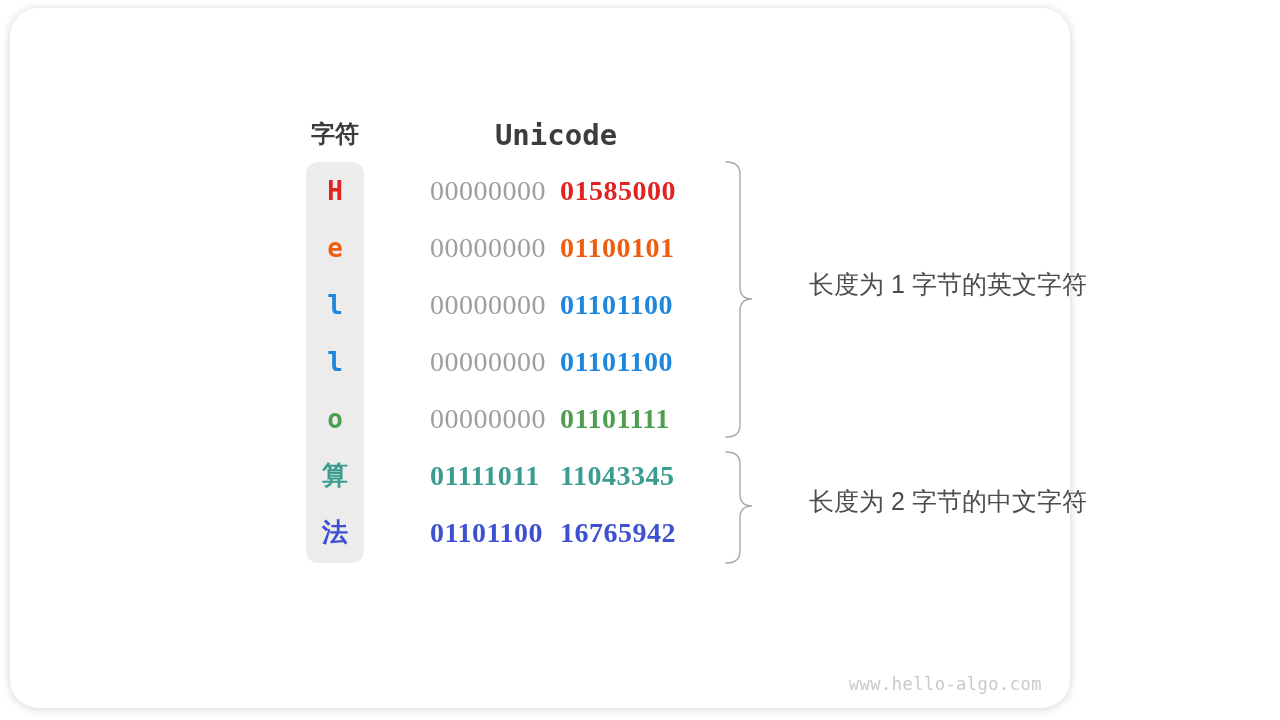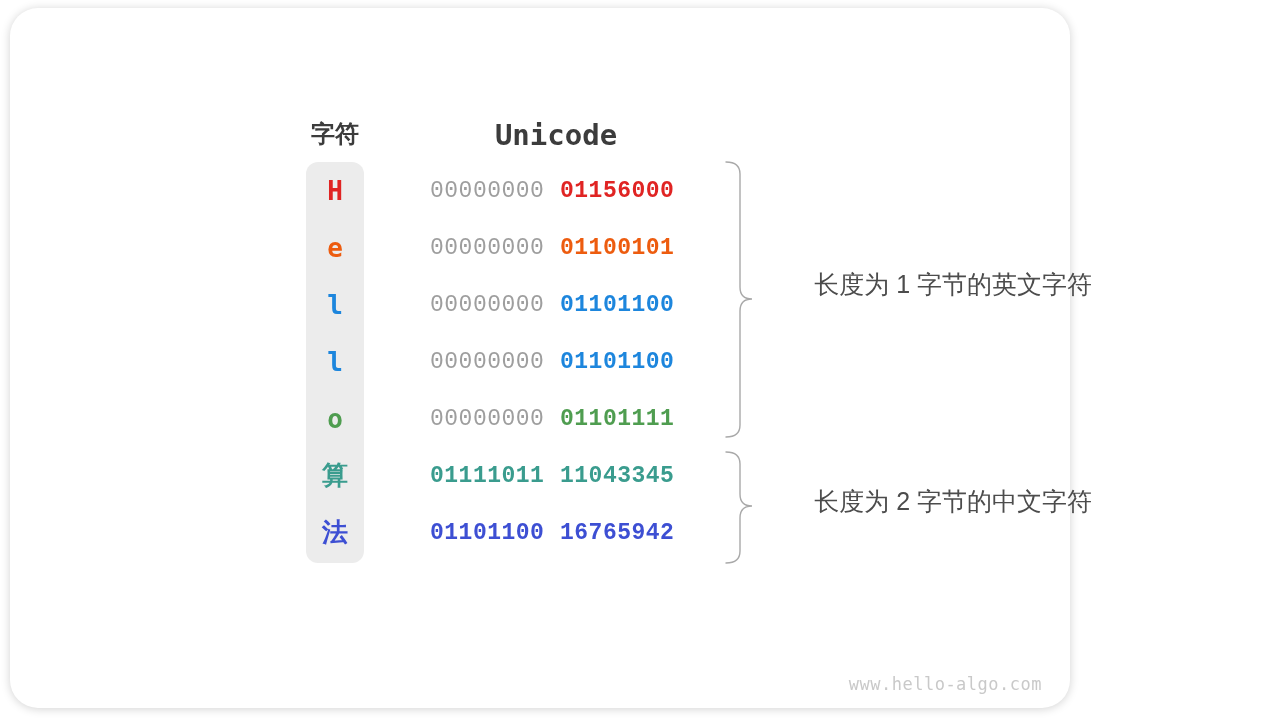--- a/index.html
+++ b/index.html
@@ -24,30 +24,30 @@
   }
   .row{position:absolute;left:0;width:740px;height:57px;}
   .cell-char{
     position:absolute;left:296px;width:58px;top:0;height:57px;
     display:flex;align-items:center;justify-content:center;
     font-family:"DejaVu Sans Mono","Liberation Mono",monospace;
     font-weight:700;font-size:26px;
   }
   .byte{
     position:absolute;top:0;height:57px;display:flex;align-items:center;
-    font-family:Liberation Mono, monospace;
-    font-size:23px;letter-spacing:0.5px;
+    font-family:Liberation Serif, serif;
+    font-size:28px;letter-spacing:0.5px;
   }
   .byte.high{left:420px;}
   .byte.low{left:550px;}
   .byte.dim{font-weight:400;color:var(--dim);}
   .byte.strong{font-weight:700;}
   .brace-svg{position:absolute;left:0;top:0;width:1258px;height:700px;pointer-events:none;}
   .brace-svg path{stroke:var(--brace);stroke-width:1.4;fill:none;stroke-linecap:round;}
-  .anno{position:absolute;left:710px;width:372px;text-align:right;color:var(--anno-dark);}
+  .anno{position:absolute;left:752px;width:372px;text-align:center;color:var(--anno-dark);}
   .anno-1{top:256px;font-size:25px;line-height:40px;}
   .anno-1 .sub{color:var(--anno-light);font-weight:700;}
   .anno-2{top:478px;font-size:25px;line-height:30px;}
   .watermark{
     position:absolute;right:28px;bottom:14px;font-size:17px;color:var(--watermark);
     font-family:"DejaVu Sans Mono","Liberation Mono",monospace;letter-spacing:0.5px;
   }
 </style>
 </head>
 <body>
@@ -56,21 +56,21 @@
 
   <div class="hdr hdr-char">字符</div>
   <div class="hdr hdr-unicode">Unicode</div>
 
   <div class="char-col-bg"></div>
 
   <div id="rows">
       <div class="row" style="top: 154px;">
         <span class="cell-char" style="color: rgb(224, 36, 35);">H</span>
         <span class="byte high dim">00000000</span>
-        <span class="byte low strong" style="color: rgb(224, 36, 35);">01156000</span>
+        <span class="byte low strong" style="color: rgb(224, 36, 35);">01585000</span>
       </div>
       <div class="row" style="top: 211px;">
         <span class="cell-char" style="color: rgb(237, 92, 15);">e</span>
         <span class="byte high dim">00000000</span>
         <span class="byte low strong" style="color: rgb(237, 92, 15);">01100101</span>
       </div>
       <div class="row" style="top: 268px;">
         <span class="cell-char" style="color: rgb(29, 134, 221);">l</span>
         <span class="byte high dim">00000000</span>
         <span class="byte low strong" style="color: rgb(29, 134, 221);">01101100</span>

